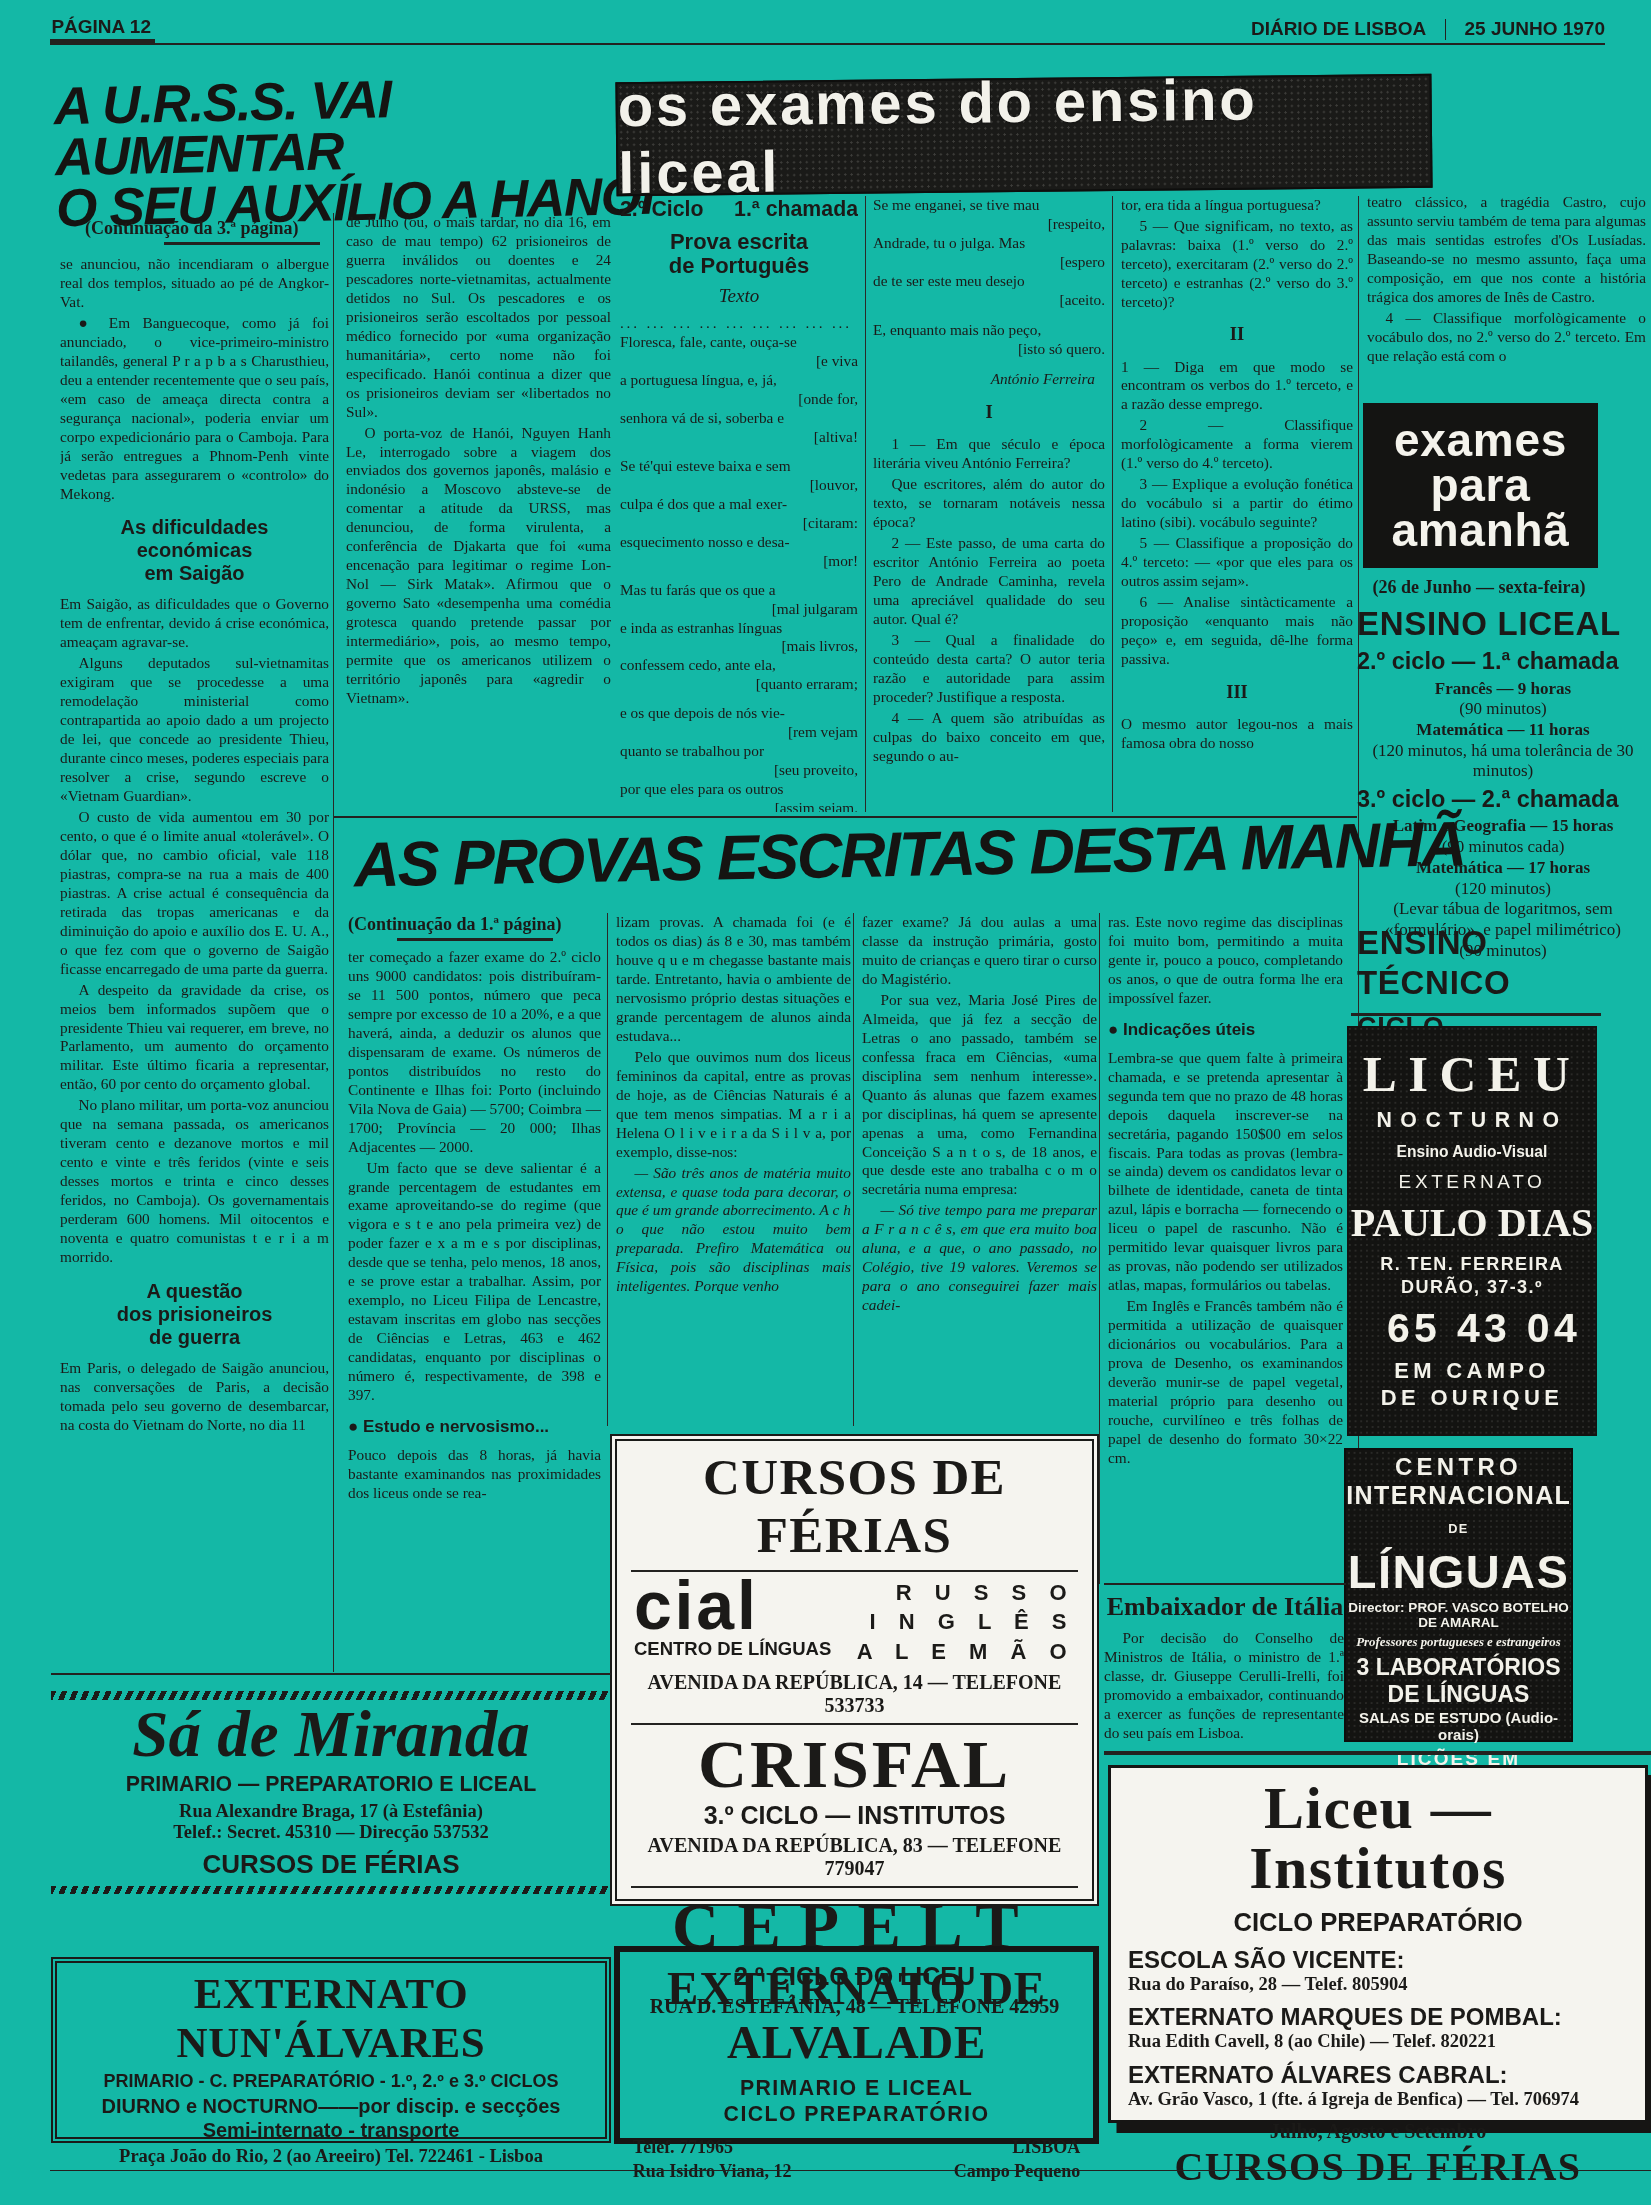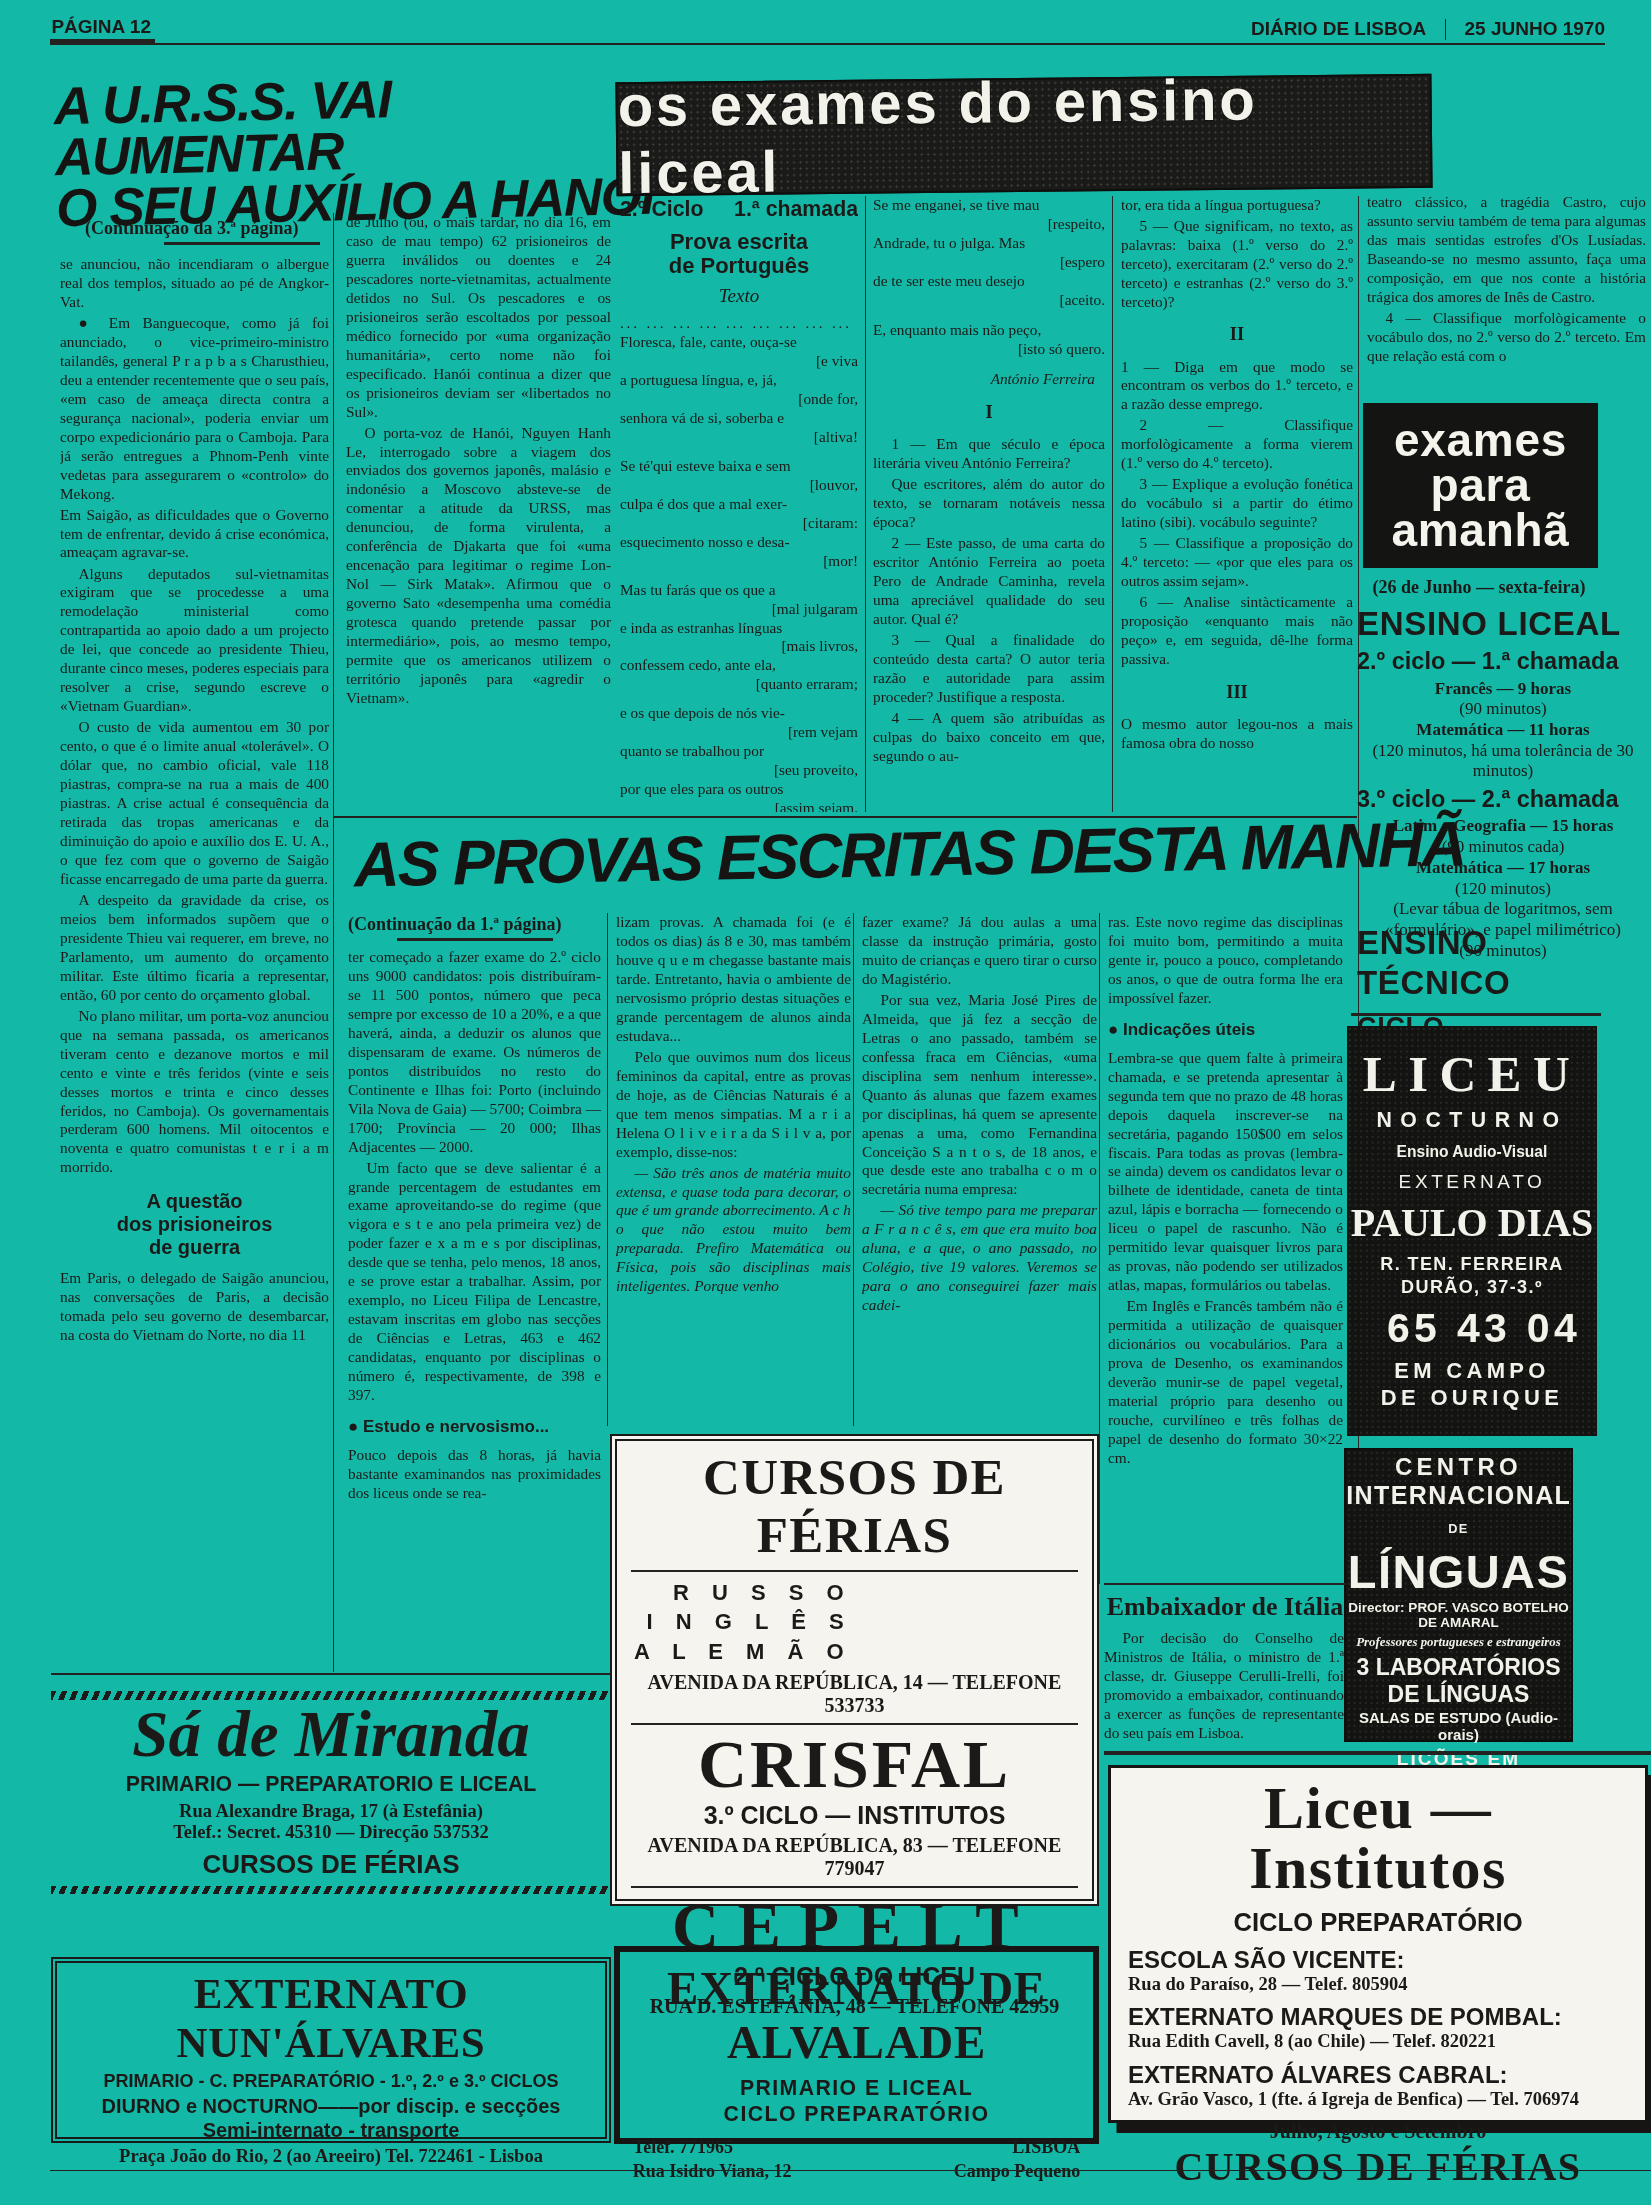--- a/index.html
+++ b/index.html
@@ -180,20 +180,23 @@
     </div>
   <div class="abs" style="left:85px;top:218px;width:313px;">
     <div class="contnote">(Continuação da 3.ª página)</div>
     <div class="contnote-rule"></div>
   </div>
   <div class="abs col flush-first" style="left:60px;top:255px;width:269px;height:1405px;">
     <div>
         <p class="para">se anunciou, não incendiaram o albergue real dos templos, situado ao pé de Angkor-Vat.</p>
         <p class="para">● Em Banguecoque, como já foi anunciado, o vice-primeiro-ministro tailandês, general P r a p b a s Charusthieu, deu a entender recentemente que o seu país, «em caso de ameaça directa contra a segurança nacional», poderia enviar um corpo expedicionário para o Camboja. Para já serão entregues a Phnom-Penh vinte vedetas para assegurarem o «controlo» do Mekong.</p>
       </div>
+    <div class="subhead">As dificuldades
+económicas
+em Saigão</div>
     <div>
         <p class="para">Em Saigão, as dificuldades que o Governo tem de enfrentar, devido á crise económica, ameaçam agravar-se.</p>
         <p class="para">Alguns deputados sul-vietnamitas exigiram que se procedesse a uma remodelação ministerial como contrapartida ao apoio dado a um projecto de lei, que concede ao presidente Thieu, durante cinco meses, poderes especiais para resolver a crise, segundo escreve o «Vietnam Guardian».</p>
         <p class="para">O custo de vida aumentou em 30 por cento, o que é o limite anual «tolerável». O dólar que, no cambio oficial, vale 118 piastras, compra-se na rua a mais de 400 piastras. A crise actual é consequência da retirada das tropas americanas e da diminuição do apoio e auxílio dos E. U. A., o que fez com que o governo de Saigão ficasse encarregado de uma parte da guerra.</p>
         <p class="para">A despeito da gravidade da crise, os meios bem informados supõem que o presidente Thieu vai requerer, em breve, no Parlamento, um aumento do orçamento militar. Este último ficaria a representar, então, 60 por cento do orçamento global.</p>
         <p class="para">No plano militar, um porta-voz anunciou que na semana passada, os americanos tiveram cento e dezanove mortos e mil cento e vinte e três feridos (vinte e seis desses mortos e trinta e cinco desses feridos, no Camboja). Os governamentais perderam 600 homens. Mil oitocentos e noventa e quatro comunistas t e r i a m morrido.</p>
       </div>
     <div class="subhead">A questão
 dos prisioneiros
 de guerra</div>
@@ -404,20 +407,24 @@
     <div>
         <p class="para">Lembra-se que quem falte à primeira chamada, e se pretenda apresentar à segunda tem que no prazo de 48 horas depois daquela inscrever-se na secretária, pagando 150$00 em selos fiscais. Para todas as provas (lembra-se ainda) devem os candidatos levar o bilhete de identidade, caneta de tinta azul, lápis e borracha — fornecendo o liceu o papel de rascunho. Não é permitido levar quaisquer livros para as provas, não podendo ser utilizados atlas, mapas, formulários ou tabelas.</p>
         <p class="para">Em Inglês e Francês também não é permitida a utilização de quaisquer dicionários ou vocabulários. Para a prova de Desenho, os examinandos deverão munir-se de papel vegetal, material próprio para desenho ou rouche, curvilíneo e três folhas de papel de desenho do formato 30×22 cm.</p>
       </div>
   </div>
 
   <div class="abs" id="cial-box">
     <div class="big-serif">CURSOS DE FÉRIAS</div>
     <div class="adrule"></div>
     <div class="cial-row">
+      <div>
+        <div class="cial-brand">cial</div>
+        <div class="cial-sub">CENTRO DE LÍNGUAS</div>
+      </div>
       <div class="cial-langs">
           <div class="ln">R U S S O</div>
           <div class="ln">I N G L Ê S</div>
           <div class="ln">A L E M Ã O</div>
         </div>
     </div>
     <div class="ad-addr">AVENIDA DA REPÚBLICA, 14 — TELEFONE 533733</div>
     <div class="adrule"></div>
     <div class="crisfal">CRISFAL</div>
     <div class="sub-sans">3.º CICLO — INSTITUTOS</div>

